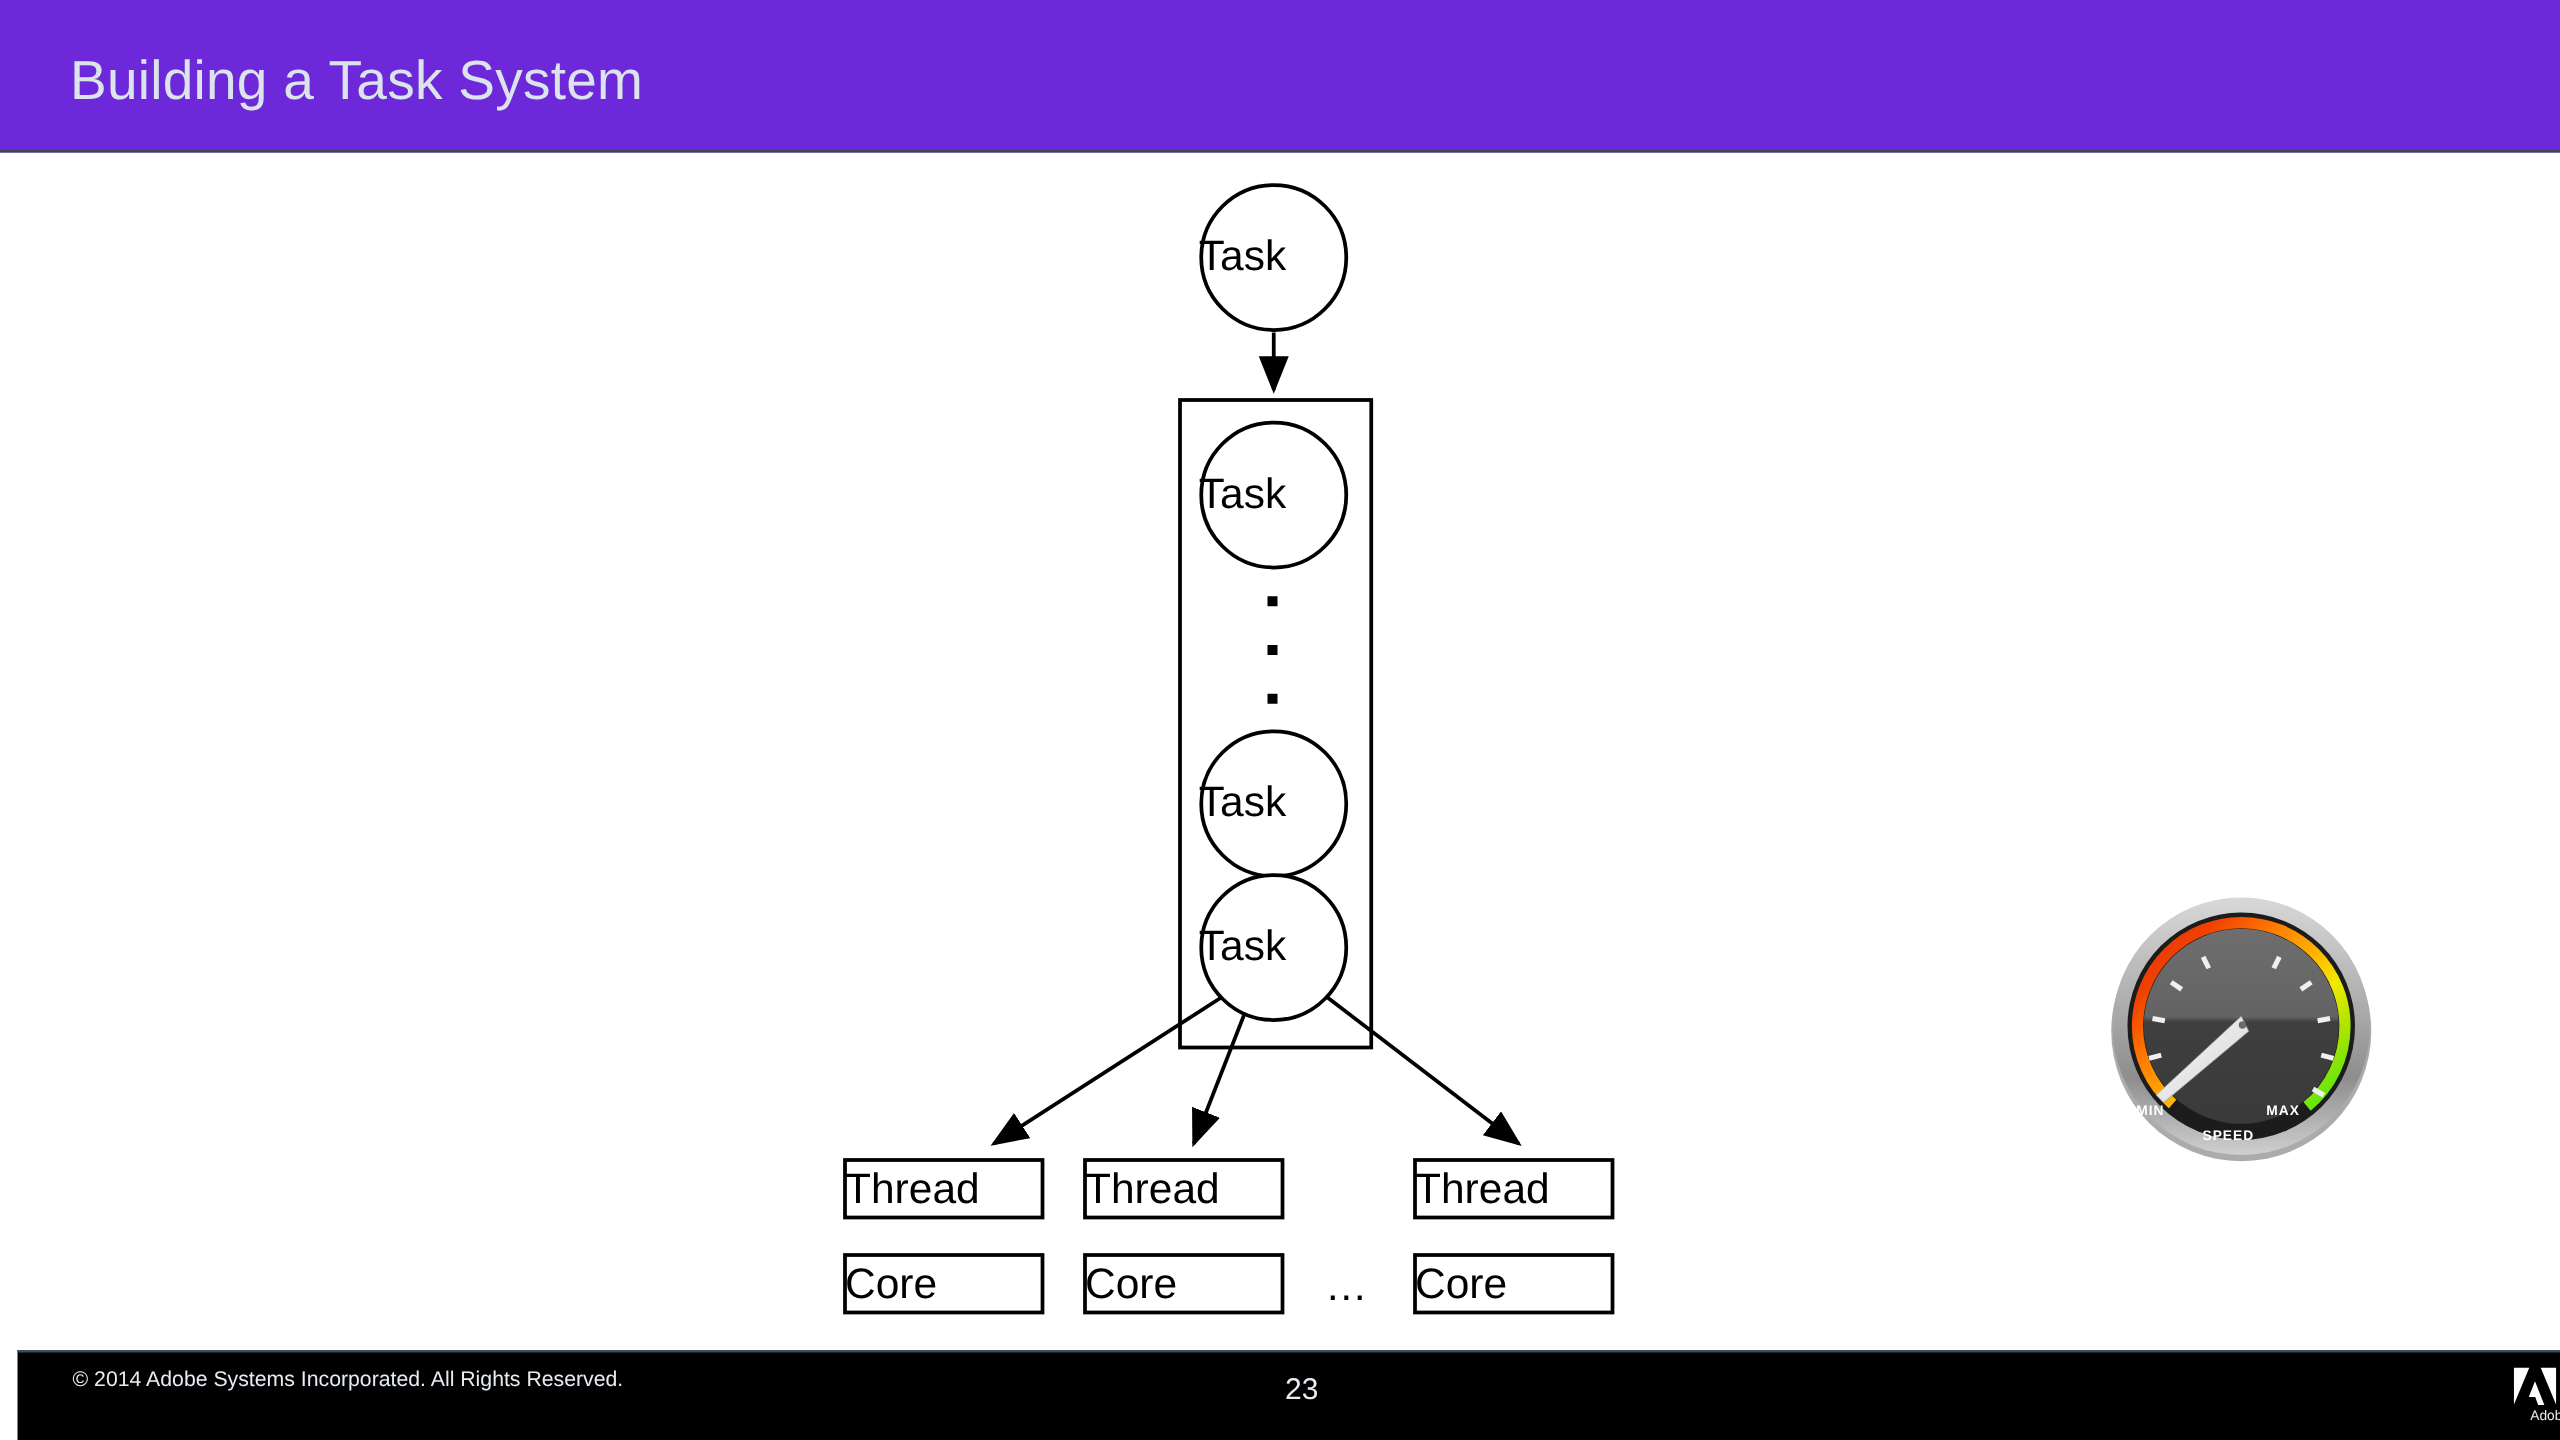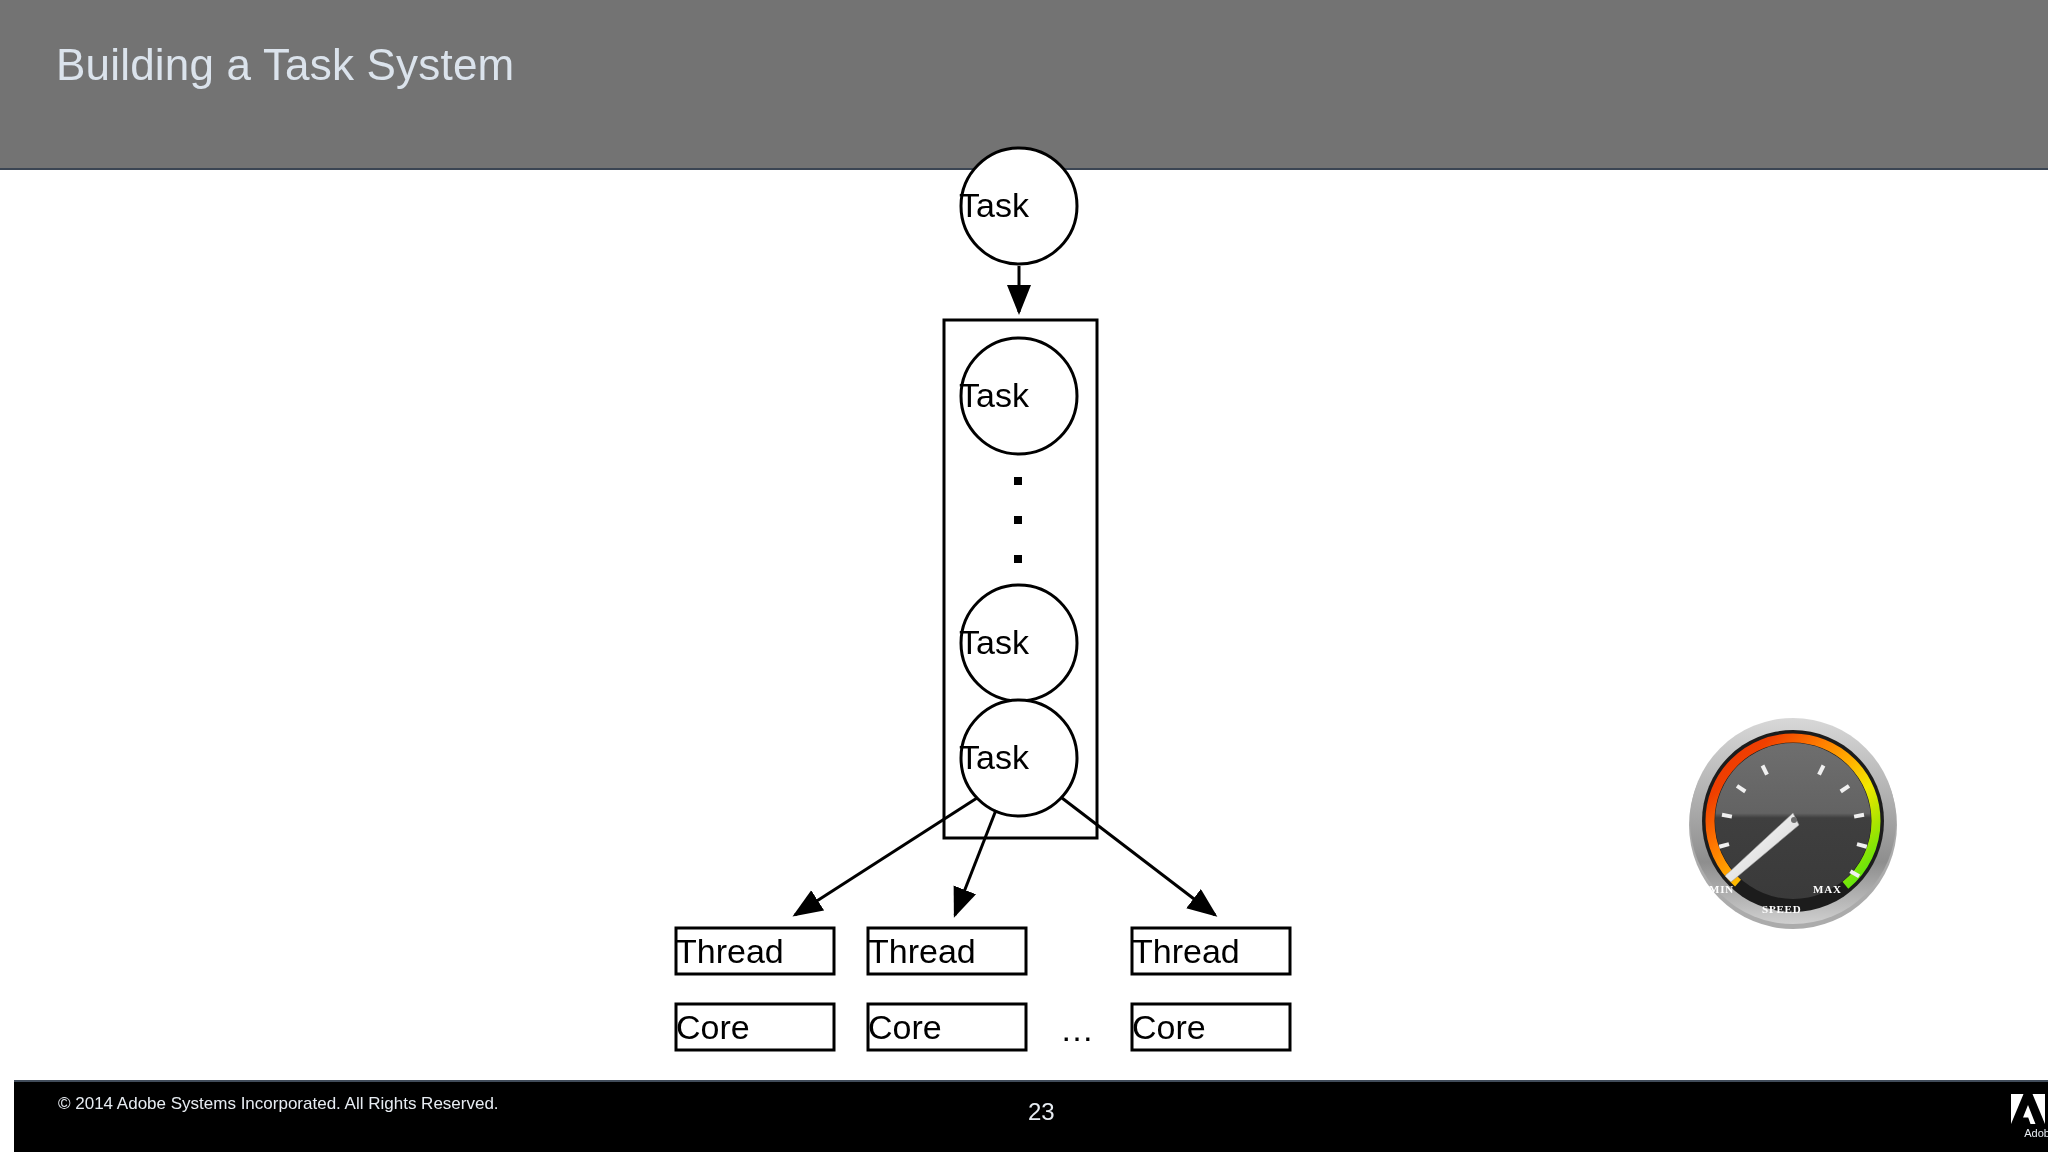--- a/index.html
+++ b/index.html
@@ -16,22 +16,22 @@
     height: 1152px;
     background: #ffffff;
     overflow: hidden;
   }
 
   
   #header {
     position: absolute;
     left: 0; top: 0;
     width: 2048px;
-    height: 170px;
-    background: #737373;
+    height: 122px;
+    background: #6d28d9;
     border-bottom: 2px solid #3b4553;
     box-sizing: border-box;
     padding-left: 44px;
   }
   #header-title {
     position: absolute;
     left: 56px;
     top: 40px;
     font-size: 44px;
     font-weight: 400;
@@ -106,21 +106,20 @@
     letter-spacing: 2px;
   }
 
   
   #gauge {
     position: absolute;
     left: 1680px;
     top: 707px;
     width: 226px;
     height: 240px;
-    font-family: Liberation Serif, serif;
   }
   .gauge-text {
     position: absolute;
     color: #ffffff;
     font-weight: bold;
     font-size: 11px;
     letter-spacing: 0.8px;
     white-space: nowrap;
   }
   #gauge-min { left: 29px; top: 176px; }

